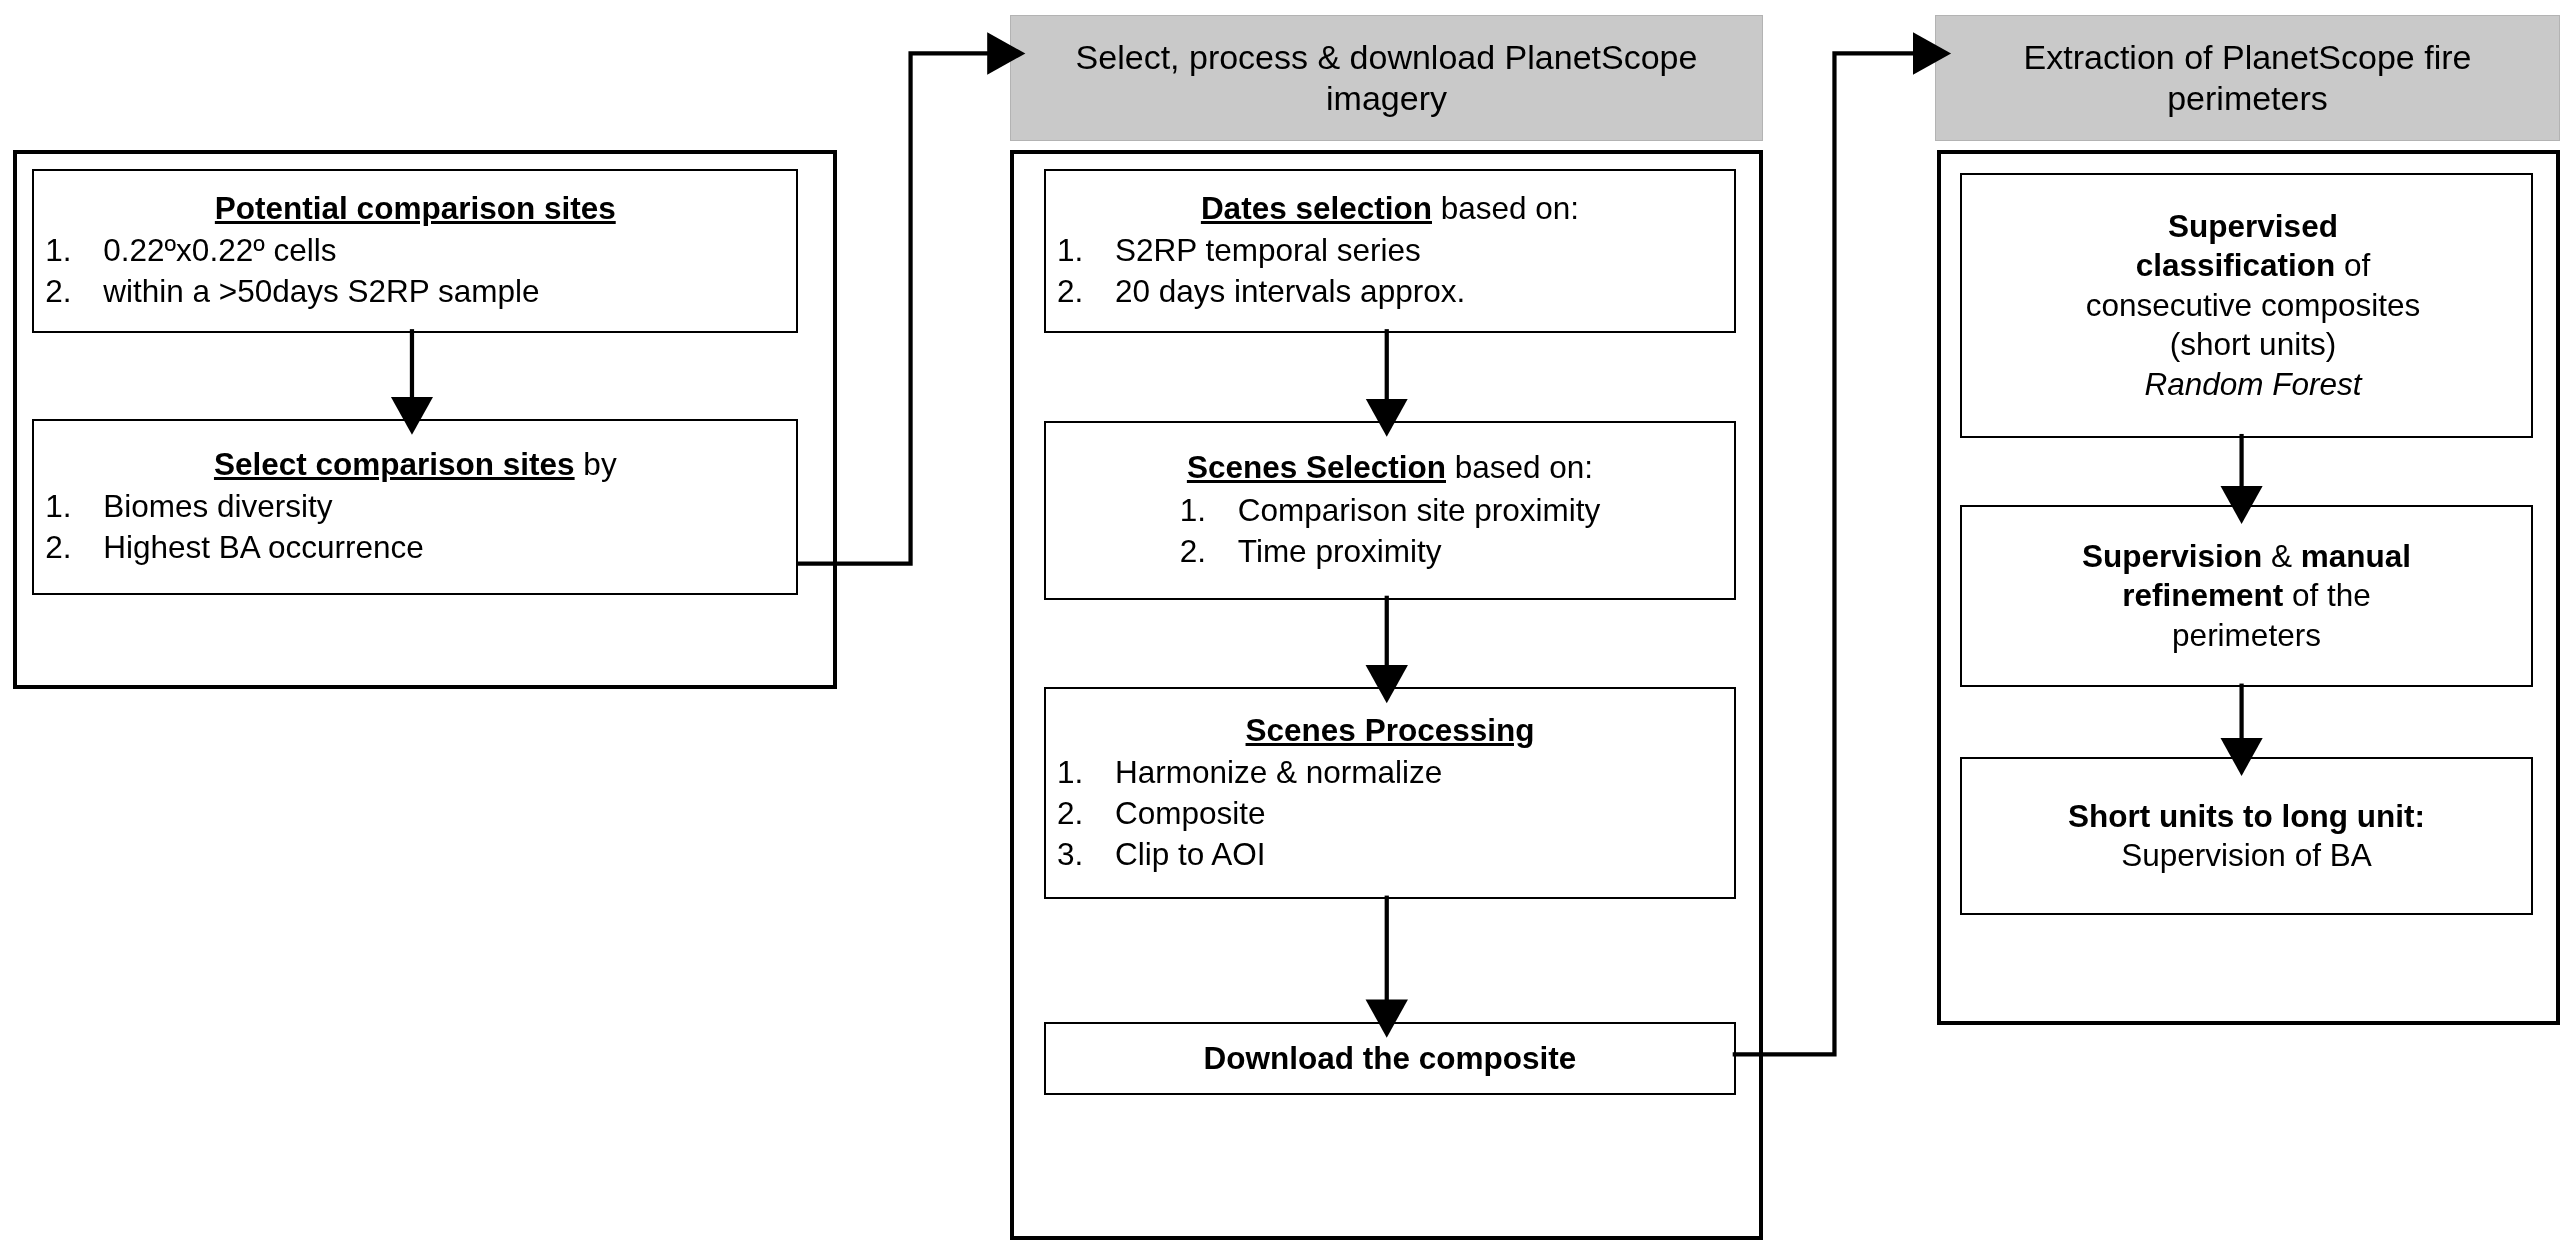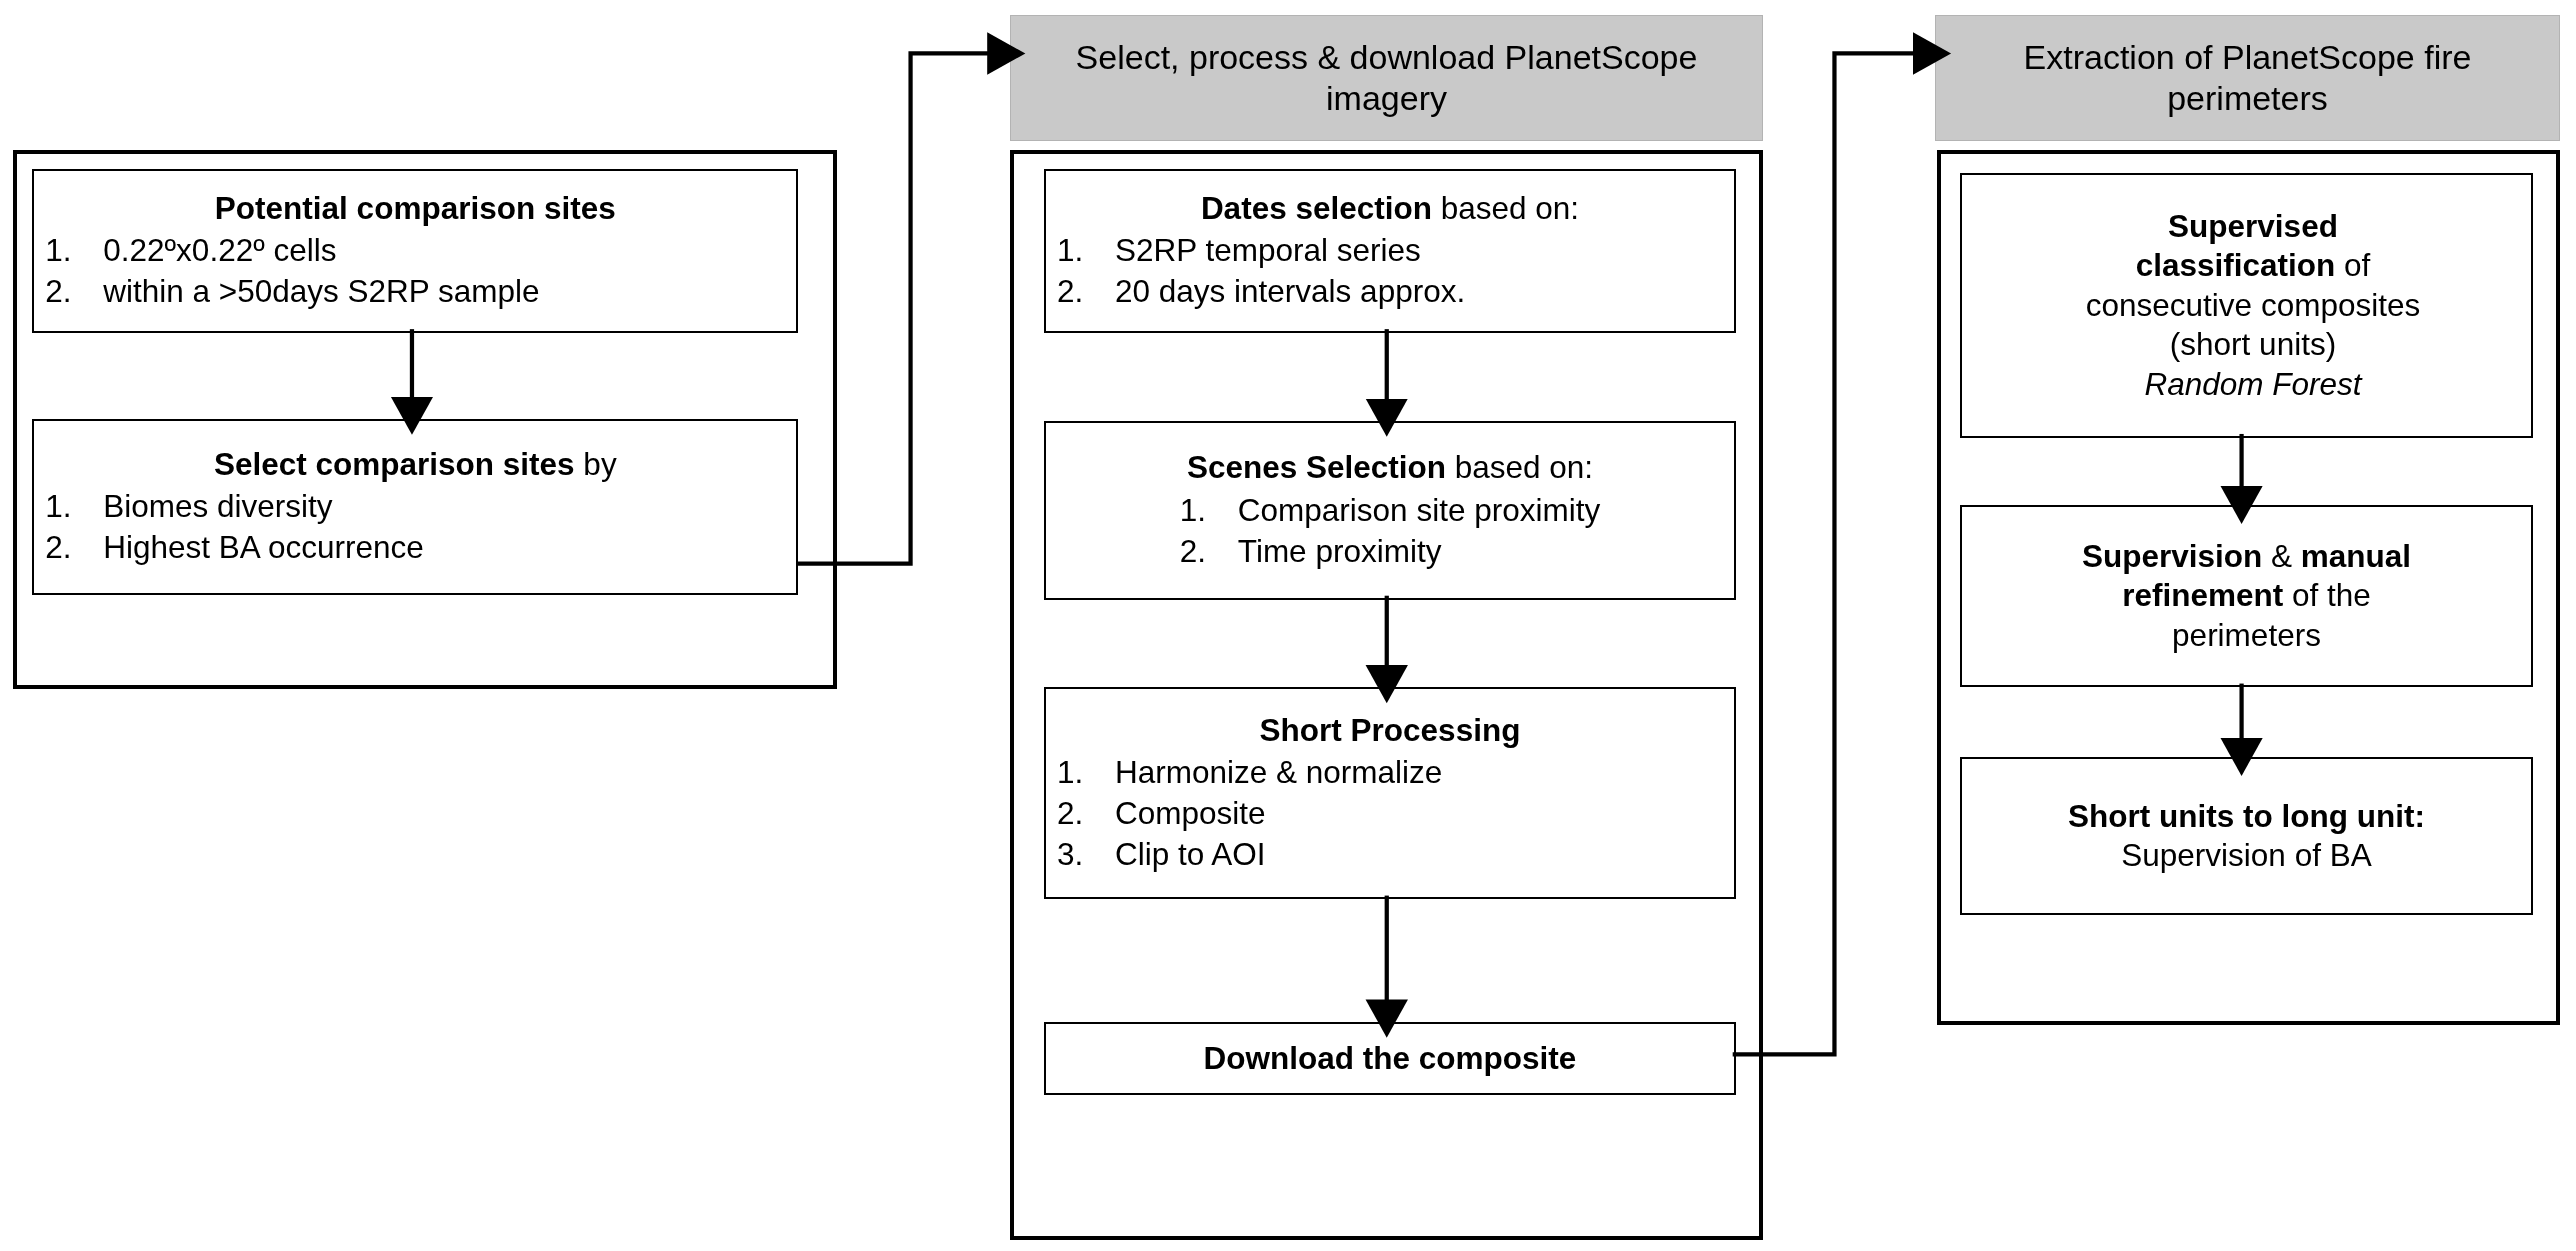--- a/index.html
+++ b/index.html
@@ -51,21 +51,21 @@
     justify-content:center;
     padding:6px 11px;
   }
   .node .title{
     text-align:center;
     font-size:31.5px;
     line-height:1.2;
     color:#000;
     margin-bottom:2.4px;
   }
-  .node .title b{font-weight:bold;}
+  .node .title b{font-weight:bold;text-decoration:underline;}
 
   ol.steps{
     list-style:none;
     margin:0;
     padding:0;
   }
   ol.steps li{
     display:flex;
     font-size:31.5px;
     line-height:1.30;
@@ -170,21 +170,21 @@
         </li>
         <li>
           <span class="num">2.</span>
           <span class="txt">Time proximity</span>
         </li>
       </ol>
     </div>
 
     <div class="node" style="left:30px; top:533px; width:692px; height:212px;">
       <div class="title">
-        <b>Short Processing</b><span></span>
+        <b>Scenes Processing</b><span></span>
       </div>
       <ol class="steps">
         <li>
           <span class="num">1.</span>
           <span class="txt">Harmonize &amp; normalize</span>
         </li>
         <li>
           <span class="num">2.</span>
           <span class="txt">Composite</span>
         </li>

